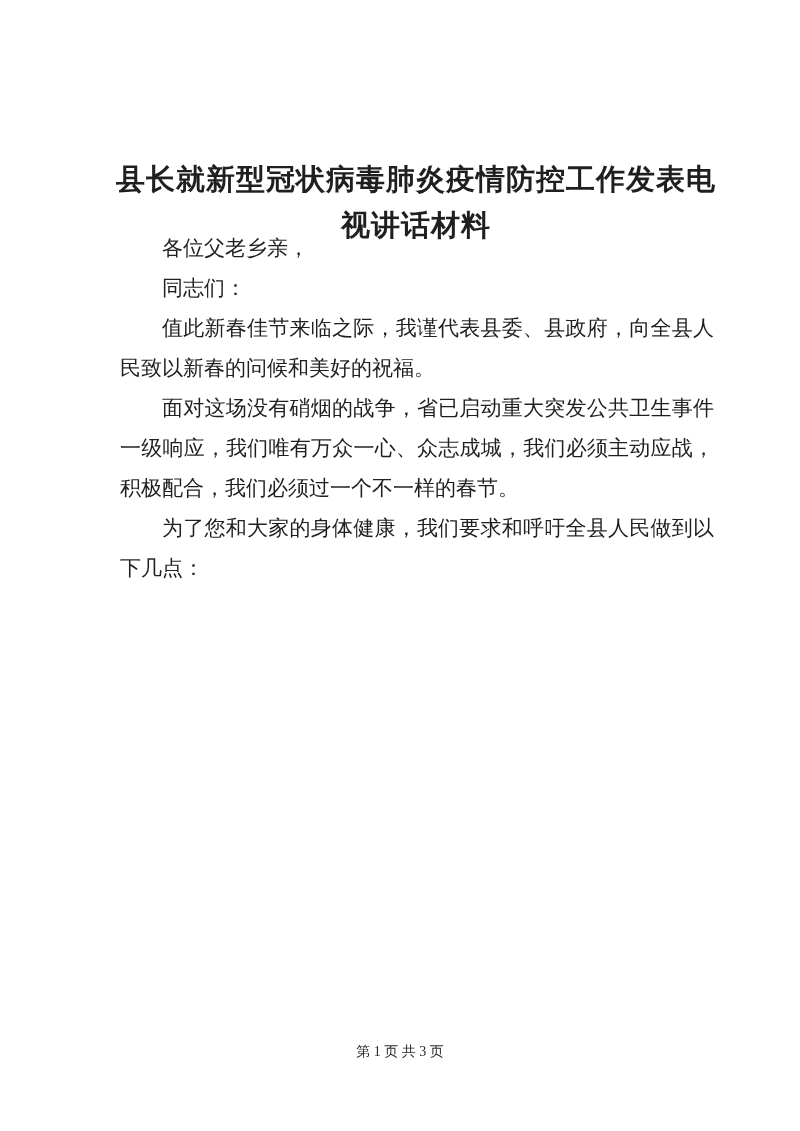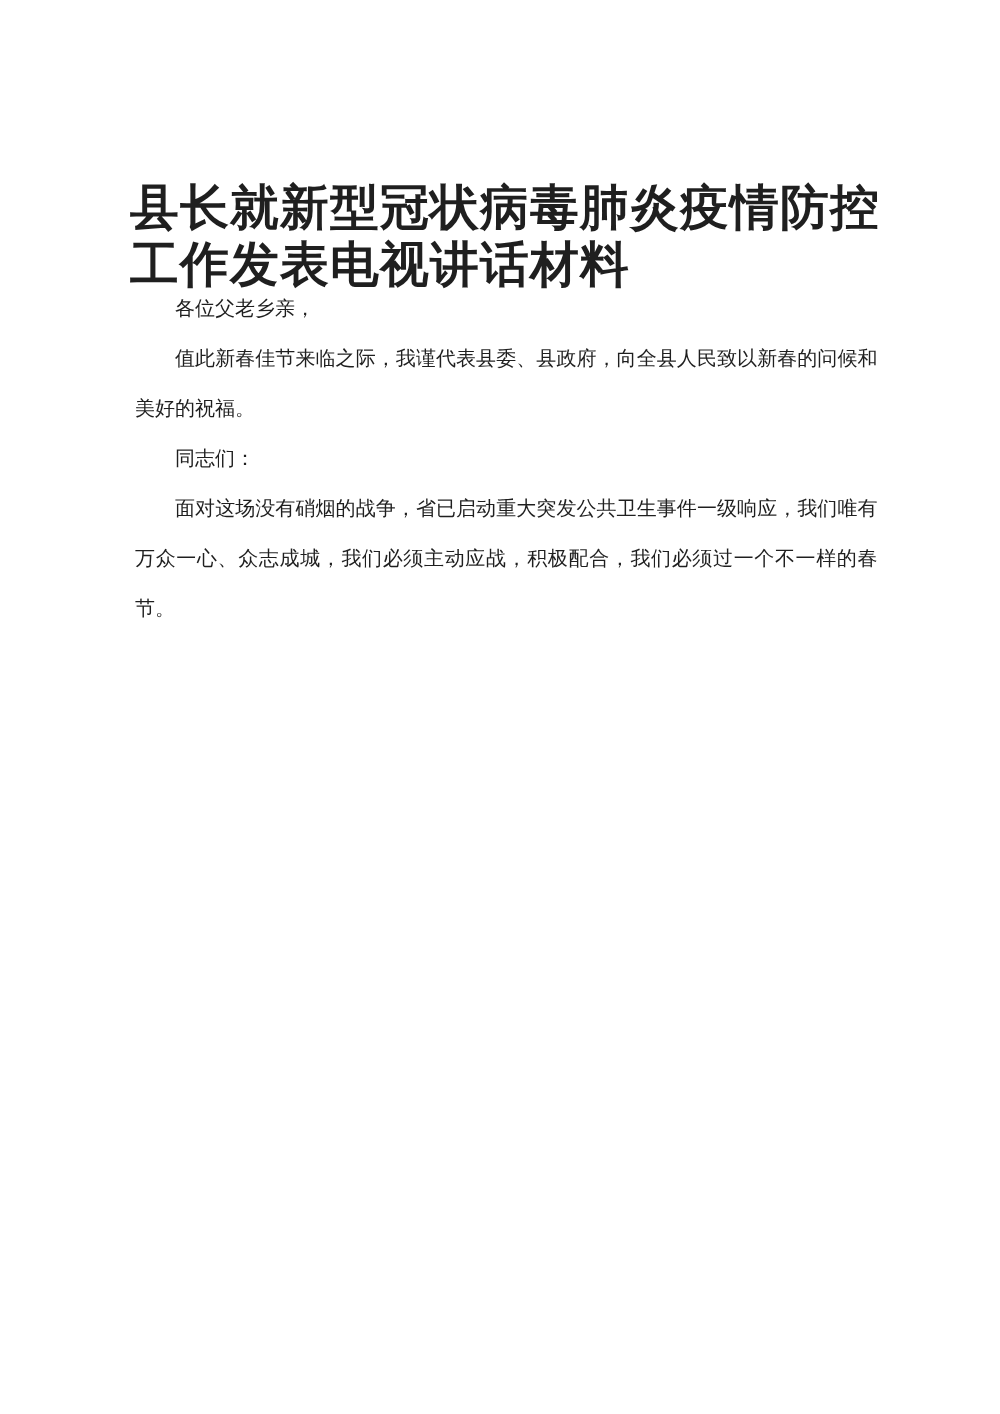--- a/index.html
+++ b/index.html
@@ -18,33 +18,33 @@
   .doc-page {
     position: absolute;
     inset: 0;
     background: #ffffff;
   }
   .doc-title {
     position: absolute;
     top: 140px;
     left: 100px;
     width: 600px;
-    margin: 4px;
-    font-size: 39px;
+    margin: 16px;
+    font-size: 29px;
     line-height: 46px;
     font-weight: bold;
-    text-align: left;
+    text-align: center;
     letter-spacing: 1px;
   }
   .doc-body {
     position: absolute;
     top: 228px;
-    left: 108px;
+    left: 120px;
     width: 594px;
-    font-size: 16px;
+    font-size: 21px;
     line-height: 40px;
     text-align: justify;
     text-justify: inter-ideograph;
   }
   .doc-par {
     margin: 0;
     padding: 0;
     text-indent: 2em;
     word-break: break-all;
   }
@@ -59,18 +59,22 @@
   }
 </style>
 </head>
 <body>
 
 <div class="doc-page">
   <h1 class="doc-title">县长就新型冠状病毒肺炎疫情防控工作发表电视讲话材料</h1>
 
   <div class="doc-body">
       <p class="doc-par">各位父老乡亲，</p>
+      <p class="doc-par">同志们：</p>
       <p class="doc-par">值此新春佳节来临之际，我谨代表县委、县政府，向全县人民致以新春的问候和美好的祝福。</p>
-      <p class="doc-par">同志们：</p>
       <p class="doc-par">面对这场没有硝烟的战争，省已启动重大突发公共卫生事件一级响应，我们唯有万众一心、众志成城，我们必须主动应战，积极配合，我们必须过一个不一样的春节。</p>
+      <p class="doc-par">为了您和大家的身体健康，我们要求和呼吁全县人民做到以下几点：</p>
     </div>
 
+  <div class="doc-footer">
+    <span>第 1 页 共 3 页</span>
+  </div>
 </div>
 
 </body></html>

